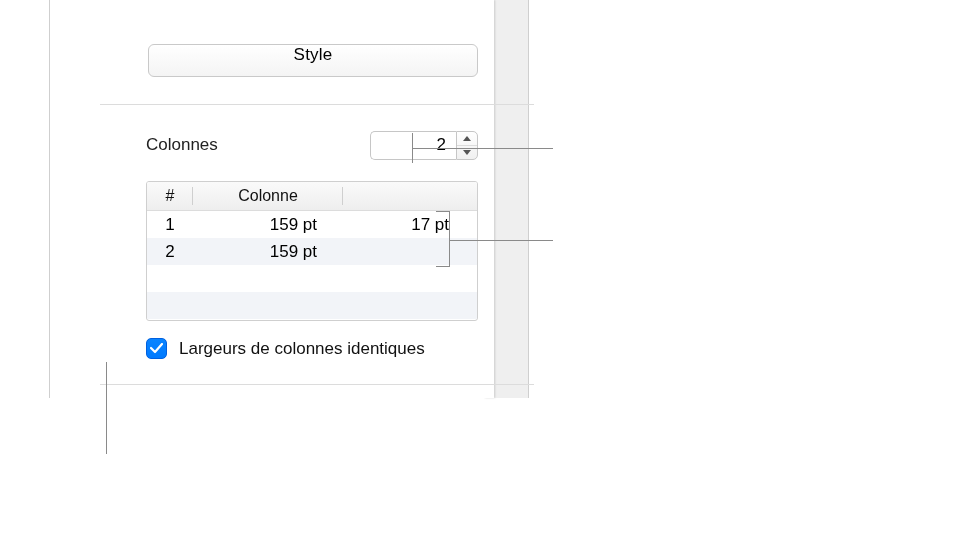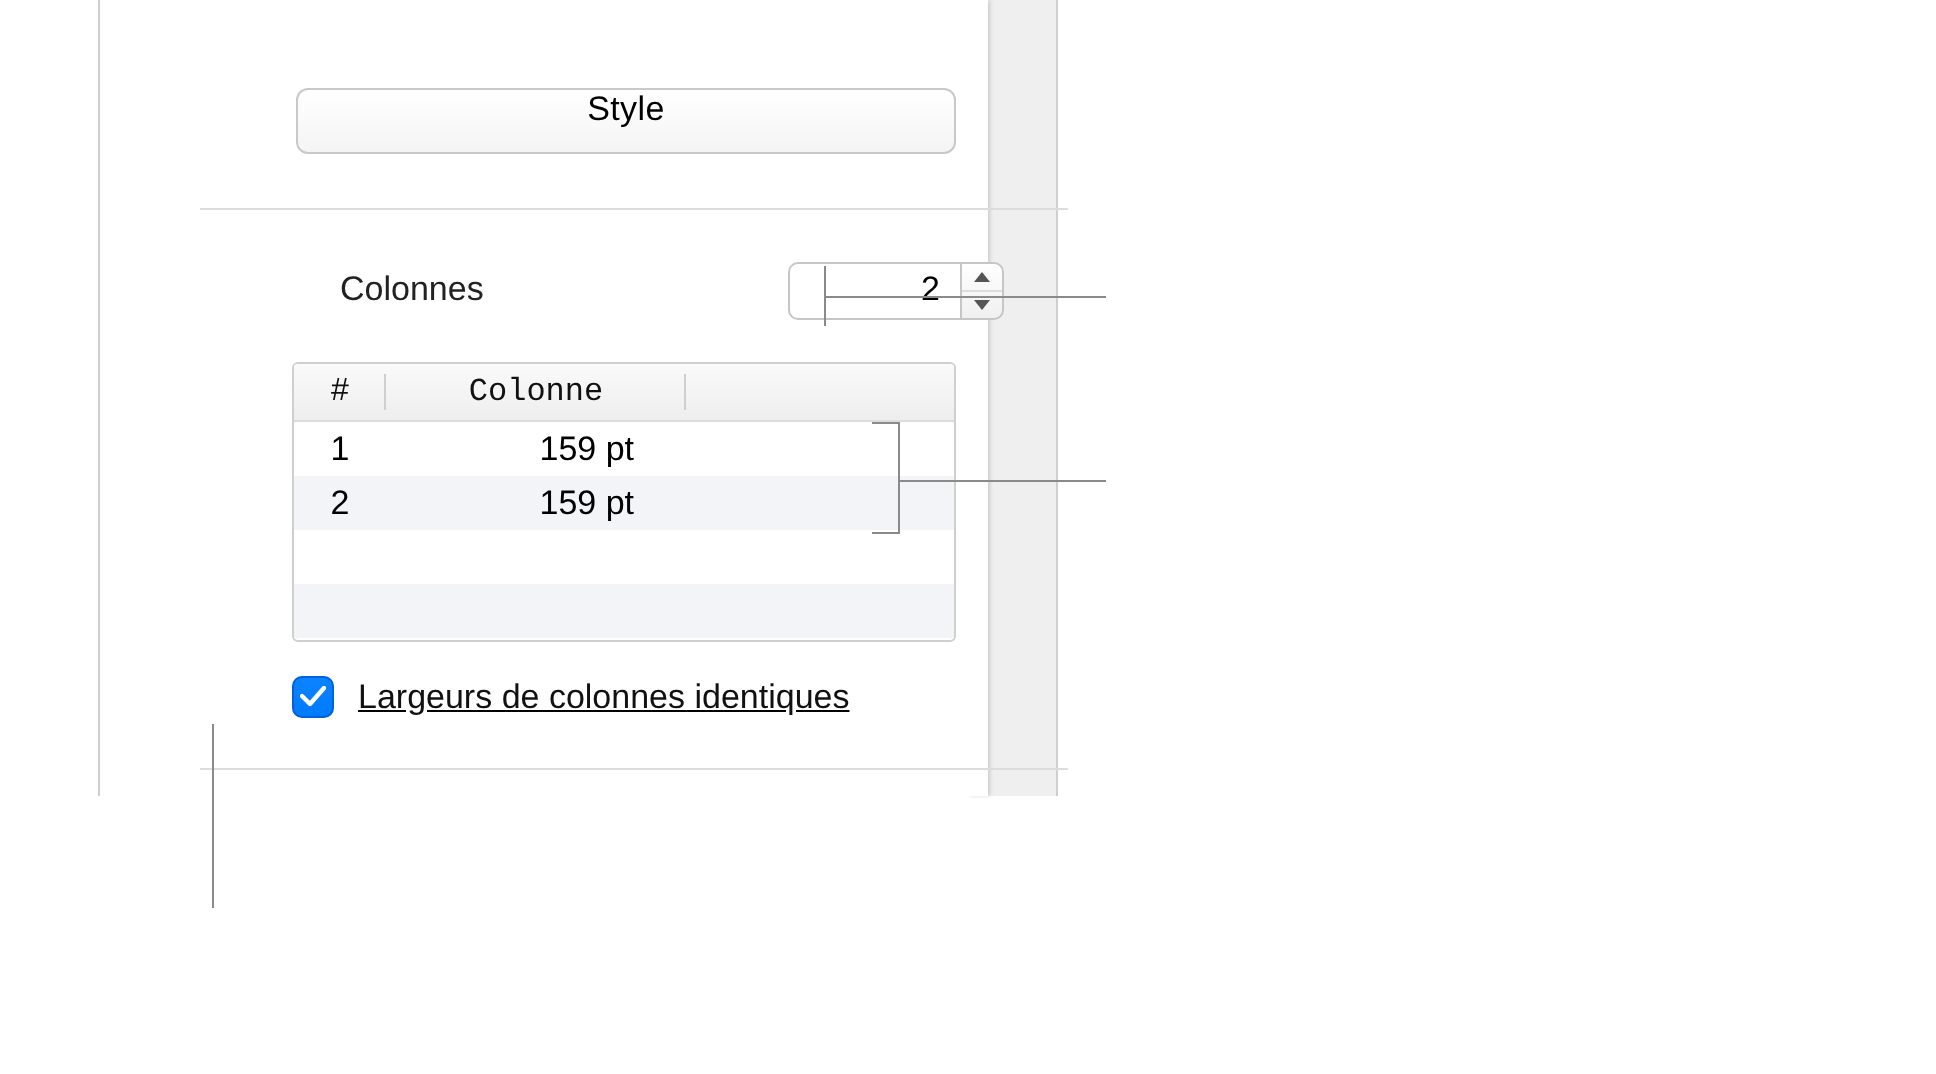--- a/index.html
+++ b/index.html
@@ -106,21 +106,20 @@
 
   .colonnes-row {
     position: absolute;
     left: 96px;
     top: 130px;
     width: 332px;
     height: 30px;
     display: flex;
     align-items: center;
     justify-content: space-between;
-    margin-left: 24px;
   }
   .section-label {
     font-size: 17px;
     color: #222;
   }
   .stepper {
     display: flex;
     align-items: stretch;
     height: 29px;
   }
@@ -217,21 +216,20 @@
     height: 27px;
   }
 
   .chk-row {
     position: absolute;
     left: 96px;
     top: 338px;
     display: flex;
     align-items: center;
     gap: 12px;
-    text-decoration: underline;
   }
   .chkbox {
     width: 21px;
     height: 21px;
     border-radius: 5px;
     background: linear-gradient(#0a84ff, #007aff);
     border: 1px solid #0060df;
     display: flex;
     align-items: center;
     justify-content: center;
@@ -317,28 +315,29 @@
       </div>
     </div>
   </div>
 
   <div class="col-table">
     <div class="ct-head">
       <div class="ct-h c0">
         <span>#</span>
         <span class="divr"></span>
       </div>
-      <div class="ct-h c1" style="justify-content:center;padding-right:0;font-family:Liberation Mono, monospace;">
+      <div class="ct-h c1" style="justify-content:center;padding-right:0;">
         <span>Colonne</span>
         <span class="divr"></span>
       </div>
     </div>
     <div class="ct-body-row">
       <div class="c0">1</div>
       <div class="c1">159 pt</div>
+      <div class="c2">17 pt</div>
     </div>
     <div class="ct-body-row alt">
       <div class="c0">2</div>
       <div class="c1">159 pt</div>
       <div class="c2"></div>
     </div>
     <div class="empty-band"></div>
     <div class="empty-band alt" style="background:#f2f4f8;"></div>
   </div>
 

